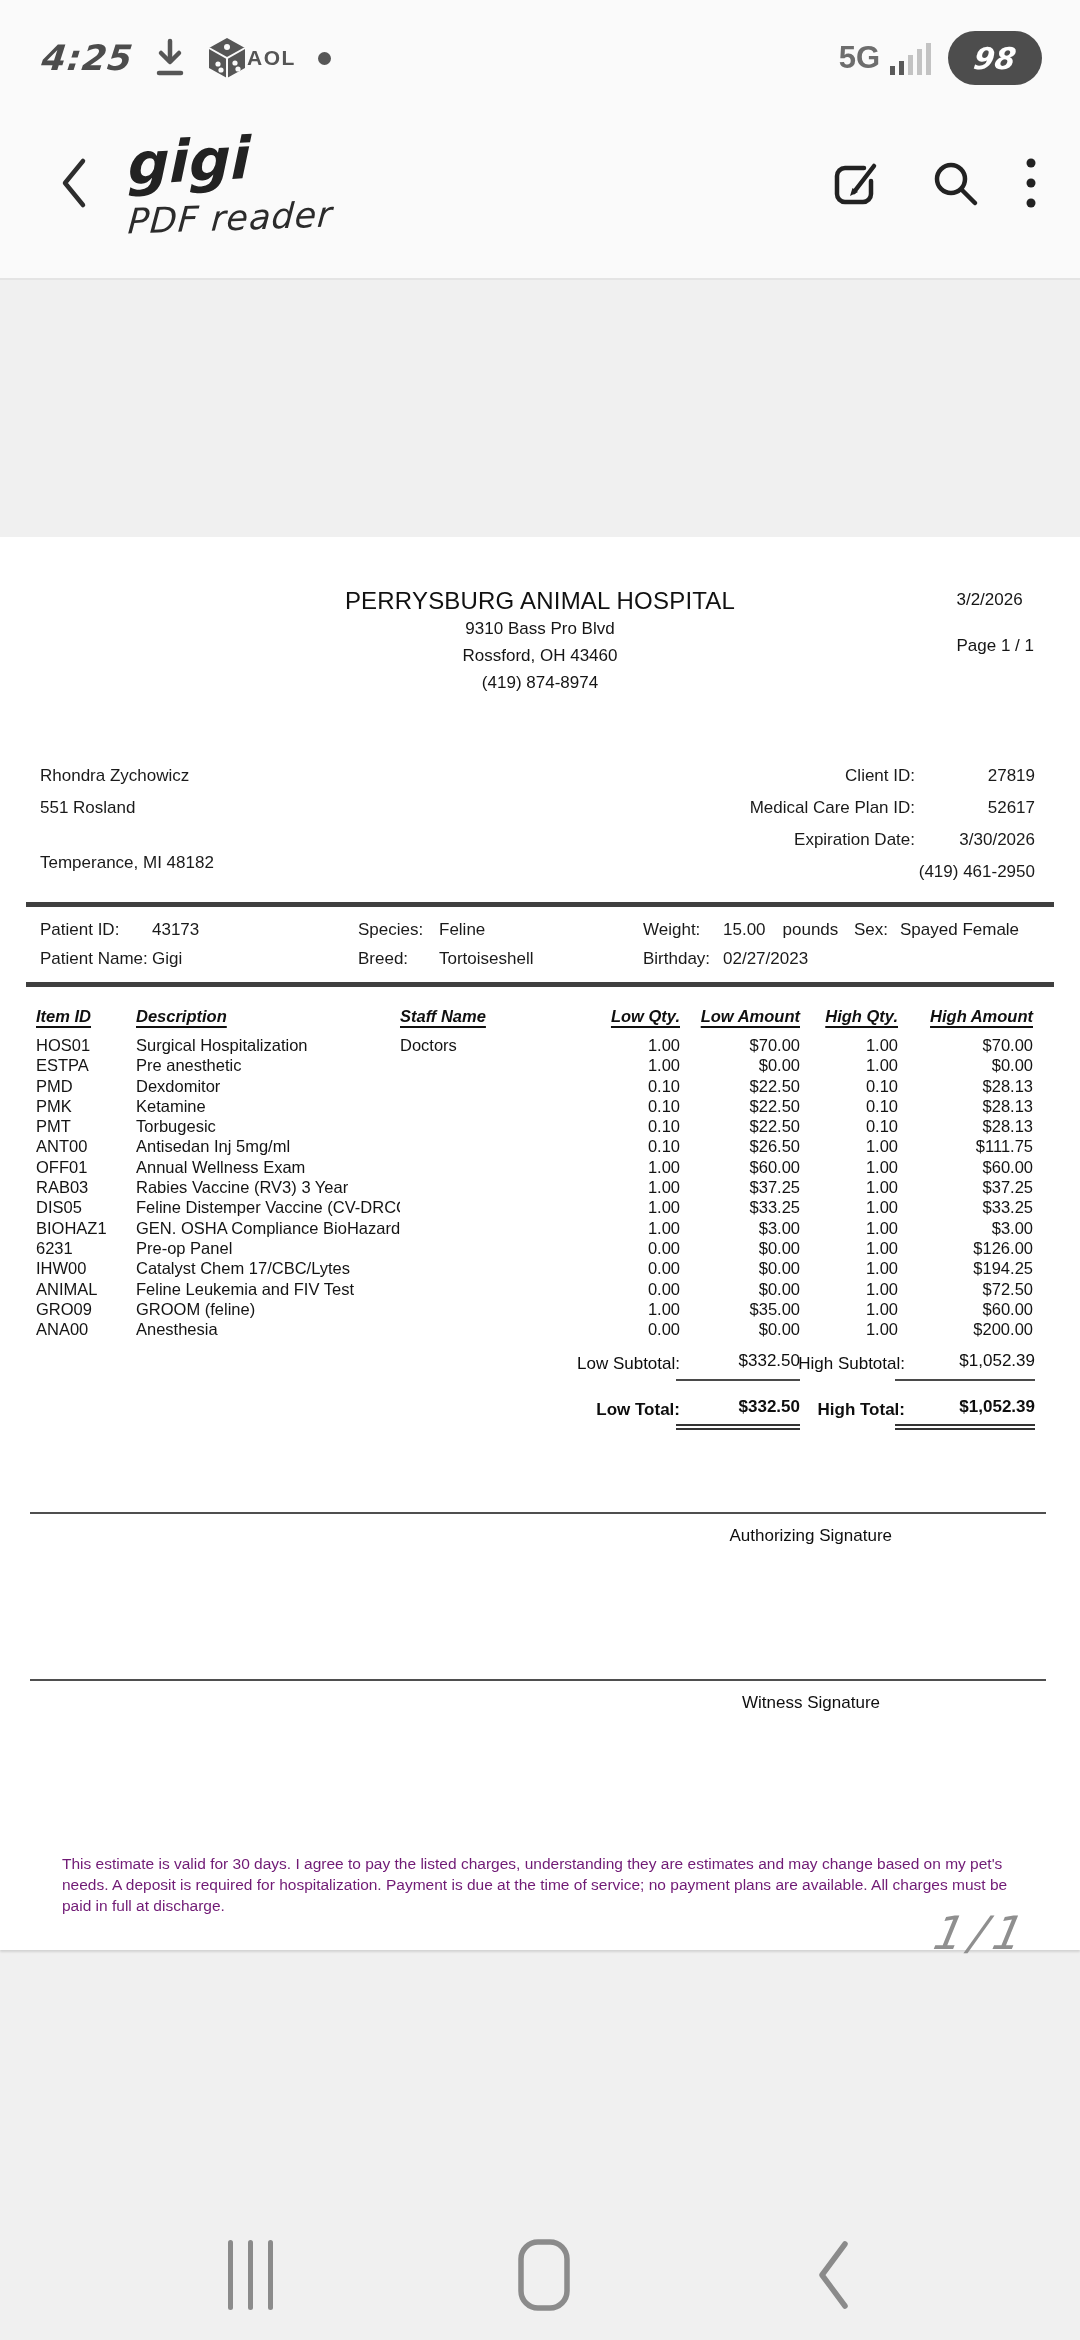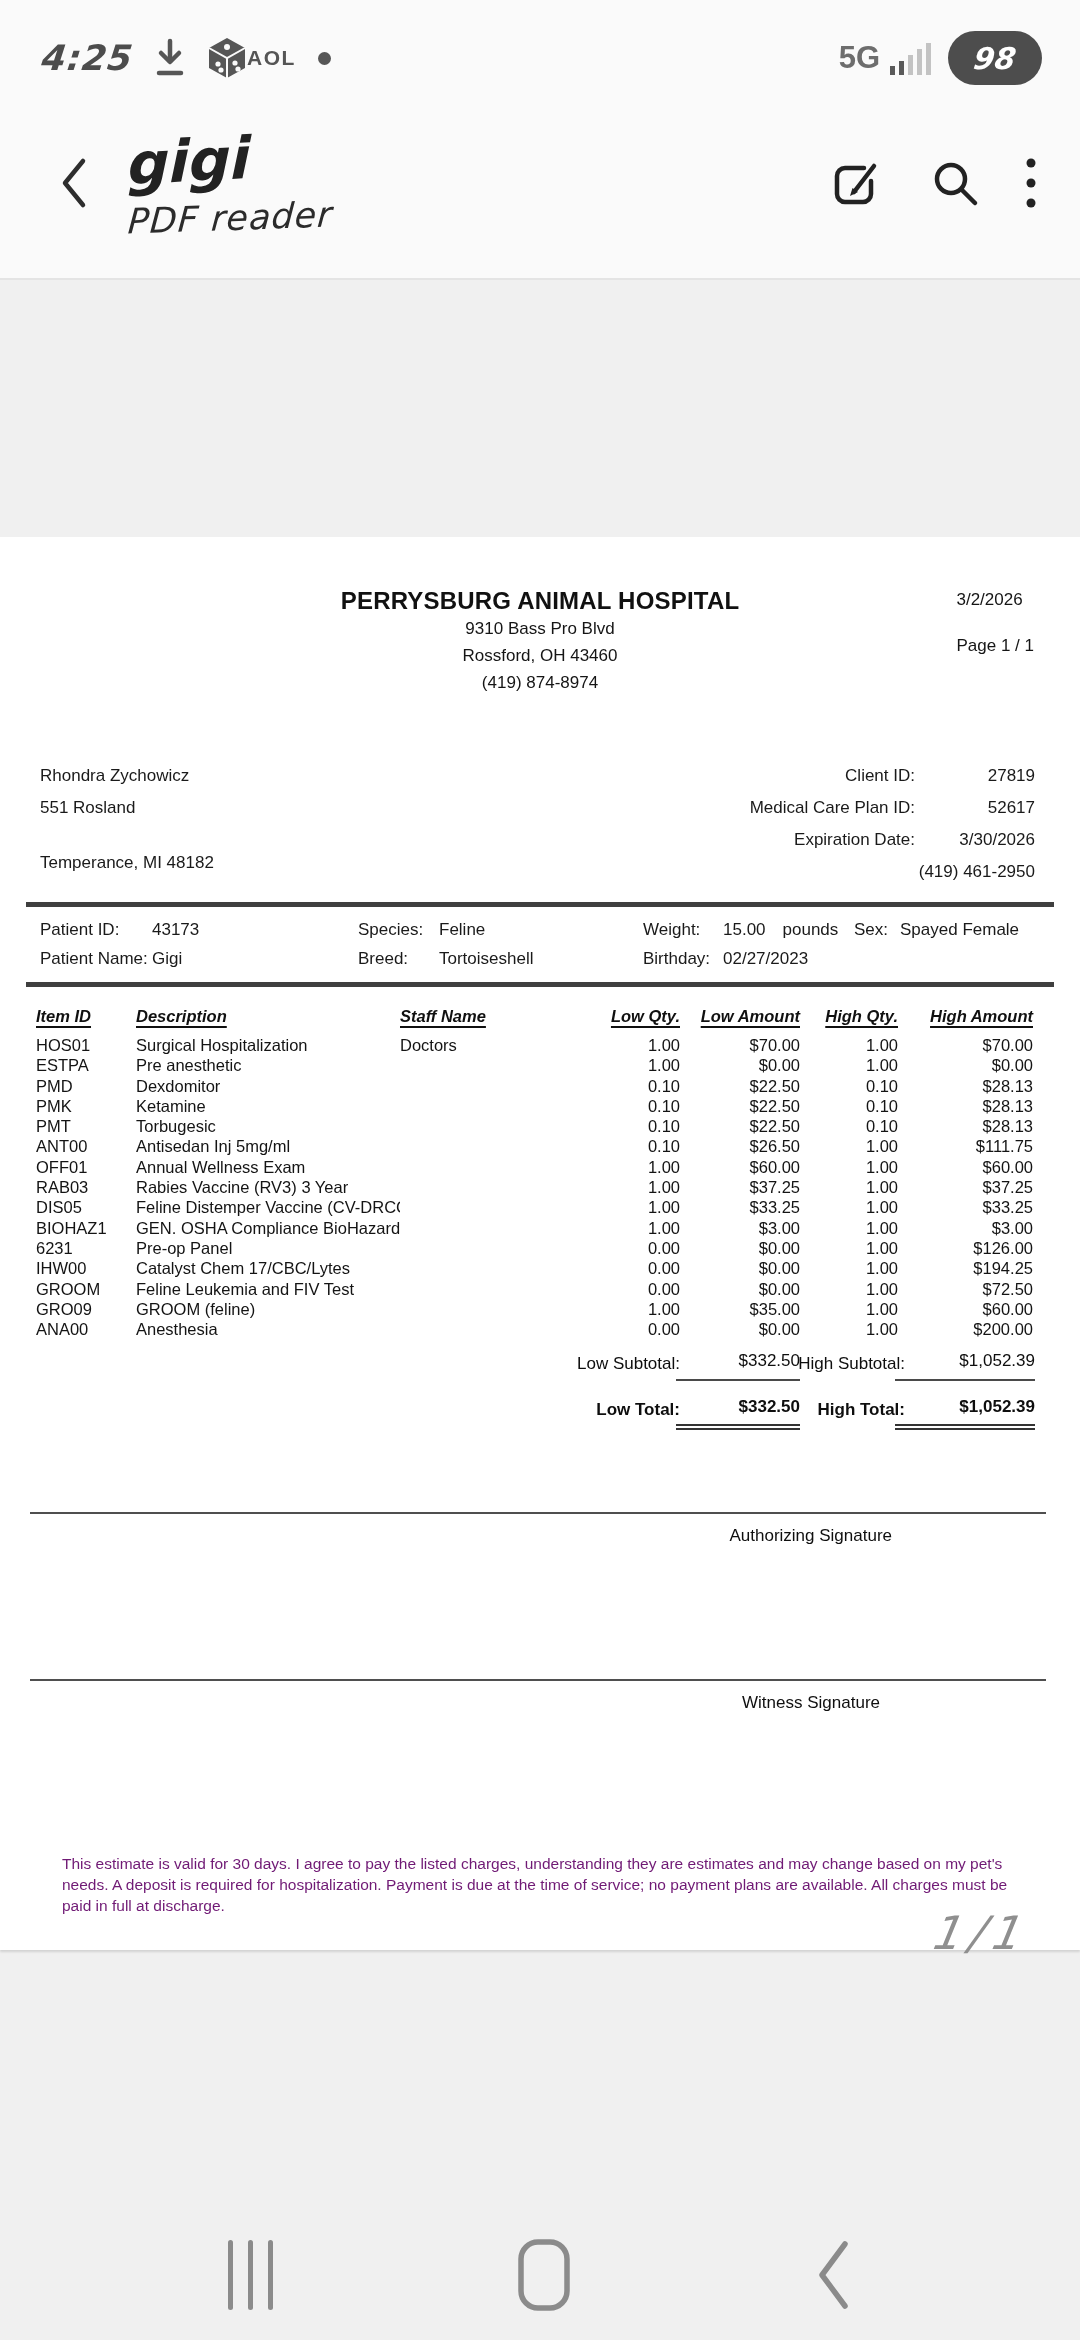--- a/index.html
+++ b/index.html
@@ -44,21 +44,21 @@
 
   
   .viewer { position:relative; background:#f0f0f0; }
   .viewer-gap { height:257px; }
   .page { position:relative; width:1080px; height:1413px; background:#ffffff; padding-top:50px;
           box-shadow:0 2px 2px rgba(0,0,0,0.12); }
 
   
   .hosp { position:relative; }
   .hosp-center { text-align:center; }
-  .hosp-name { font-size:24px; font-weight:700; letter-spacing:0.2px; color:#111; }
+  .hosp-name { font-size:24px; font-weight:400; letter-spacing:0.2px; color:#111; }
   .hosp-line { font-size:17px; line-height:27px; color:#151515; }
   .hosp-right { position:absolute; top:3px; right:46px; text-align:left; font-size:17px; color:#151515; }
   .hosp-page { margin-top:26px; }
 
   
   .client { display:flex; justify-content:space-between; margin-top:64px; padding:0 45px 0 40px; font-size:17px; }
   .cl-left div { line-height:32px; }
   .cl-city { margin-top:23px; }
   .cl-right .cr-row { display:flex; justify-content:flex-end; line-height:32px; }
   .cr-label { text-align:right; }
@@ -417,21 +417,21 @@
             <tr>
               <td class="a-l pl-item">IHW00</td>
               <td class="a-l">Catalyst Chem 17/CBC/Lytes</td>
               <td class="a-l"></td>
               <td class="a-r">0.00</td>
               <td class="a-r">$0.00</td>
               <td class="a-r">1.00</td>
               <td class="a-r pr-last">$194.25</td>
             </tr>
             <tr>
-              <td class="a-l pl-item">GROOM</td>
+              <td class="a-l pl-item">ANIMAL</td>
               <td class="a-l">Feline Leukemia and FIV Test</td>
               <td class="a-l"></td>
               <td class="a-r">0.00</td>
               <td class="a-r">$0.00</td>
               <td class="a-r">1.00</td>
               <td class="a-r pr-last">$72.50</td>
             </tr>
             <tr>
               <td class="a-l pl-item">GRO09</td>
               <td class="a-l">GROOM (feline)</td>

